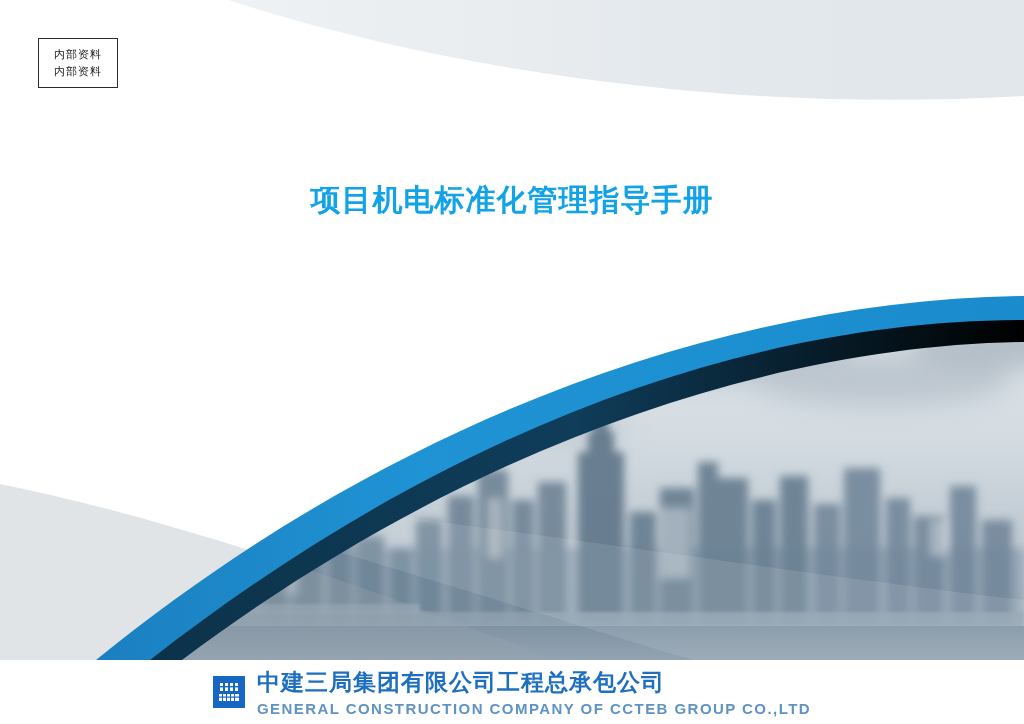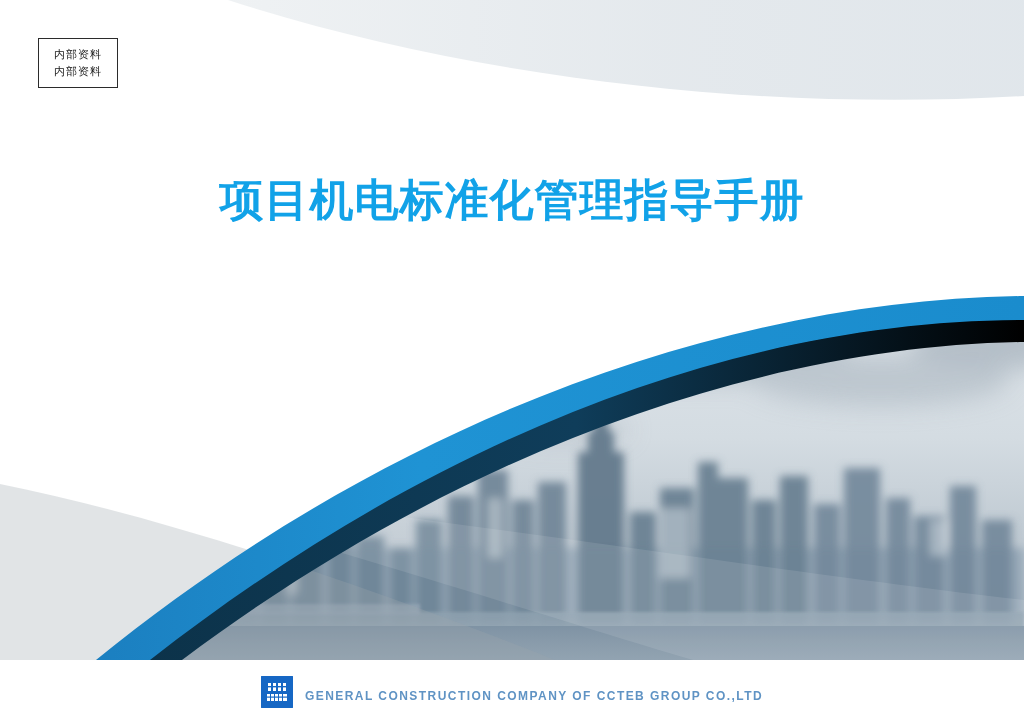--- a/index.html
+++ b/index.html
@@ -58,21 +58,21 @@
   .title-block {
     position: absolute;
     left: 0;
     top: 172px;
     width: 1024px;
     text-align: center;
     z-index: 6;
   }
   .main-title {
     font-family: "DejaVu Sans", "Liberation Sans", sans-serif;
-    font-size: 44px;
+    font-size: 30px;
     font-weight: bold;
     color: #11a2e8;
     letter-spacing: 1px;
     line-height: 56px;
     margin: 0;
     white-space: nowrap;
   }
   .sub-title {
     font-family: "Liberation Sans", "DejaVu Sans", sans-serif;
     font-size: 34px;
@@ -119,21 +119,21 @@
     font-family: "DejaVu Sans", "Liberation Sans", sans-serif;
     font-size: 23px;
     font-weight: bold;
     color: #1f6fc0;
     letter-spacing: 1px;
     line-height: 26px;
     white-space: nowrap;
   }
   .company-en {
     font-family: "Liberation Sans", "DejaVu Sans", sans-serif;
-    font-size: 12px;
+    font-size: 15px;
     font-weight: bold;
     color: #5f93c4;
     letter-spacing: 1.45px;
     line-height: 14px;
     white-space: nowrap;
     margin-top: 7px;
   }
 </style>
 </head>
 <body>
@@ -335,18 +335,19 @@
           <rect x="14" y="18" width="3" height="7"></rect>
           <rect x="18" y="18" width="3" height="7"></rect>
           <rect x="22" y="18" width="4" height="7"></rect>
         </g>
         <g fill="#1667c4">
           <rect x="6" y="10" width="20" height="1.4"></rect>
           <rect x="6" y="20.5" width="20" height="1.2"></rect>
         </g>
       </svg>
       <div class="footer-text">
+        <div class="company-cn">中建三局集团有限公司工程总承包公司</div>
         <div class="company-en">GENERAL CONSTRUCTION COMPANY OF CCTEB GROUP CO.,LTD</div>
       </div>
     </div>
   </div>
 
 </div>
 
 </body></html>

